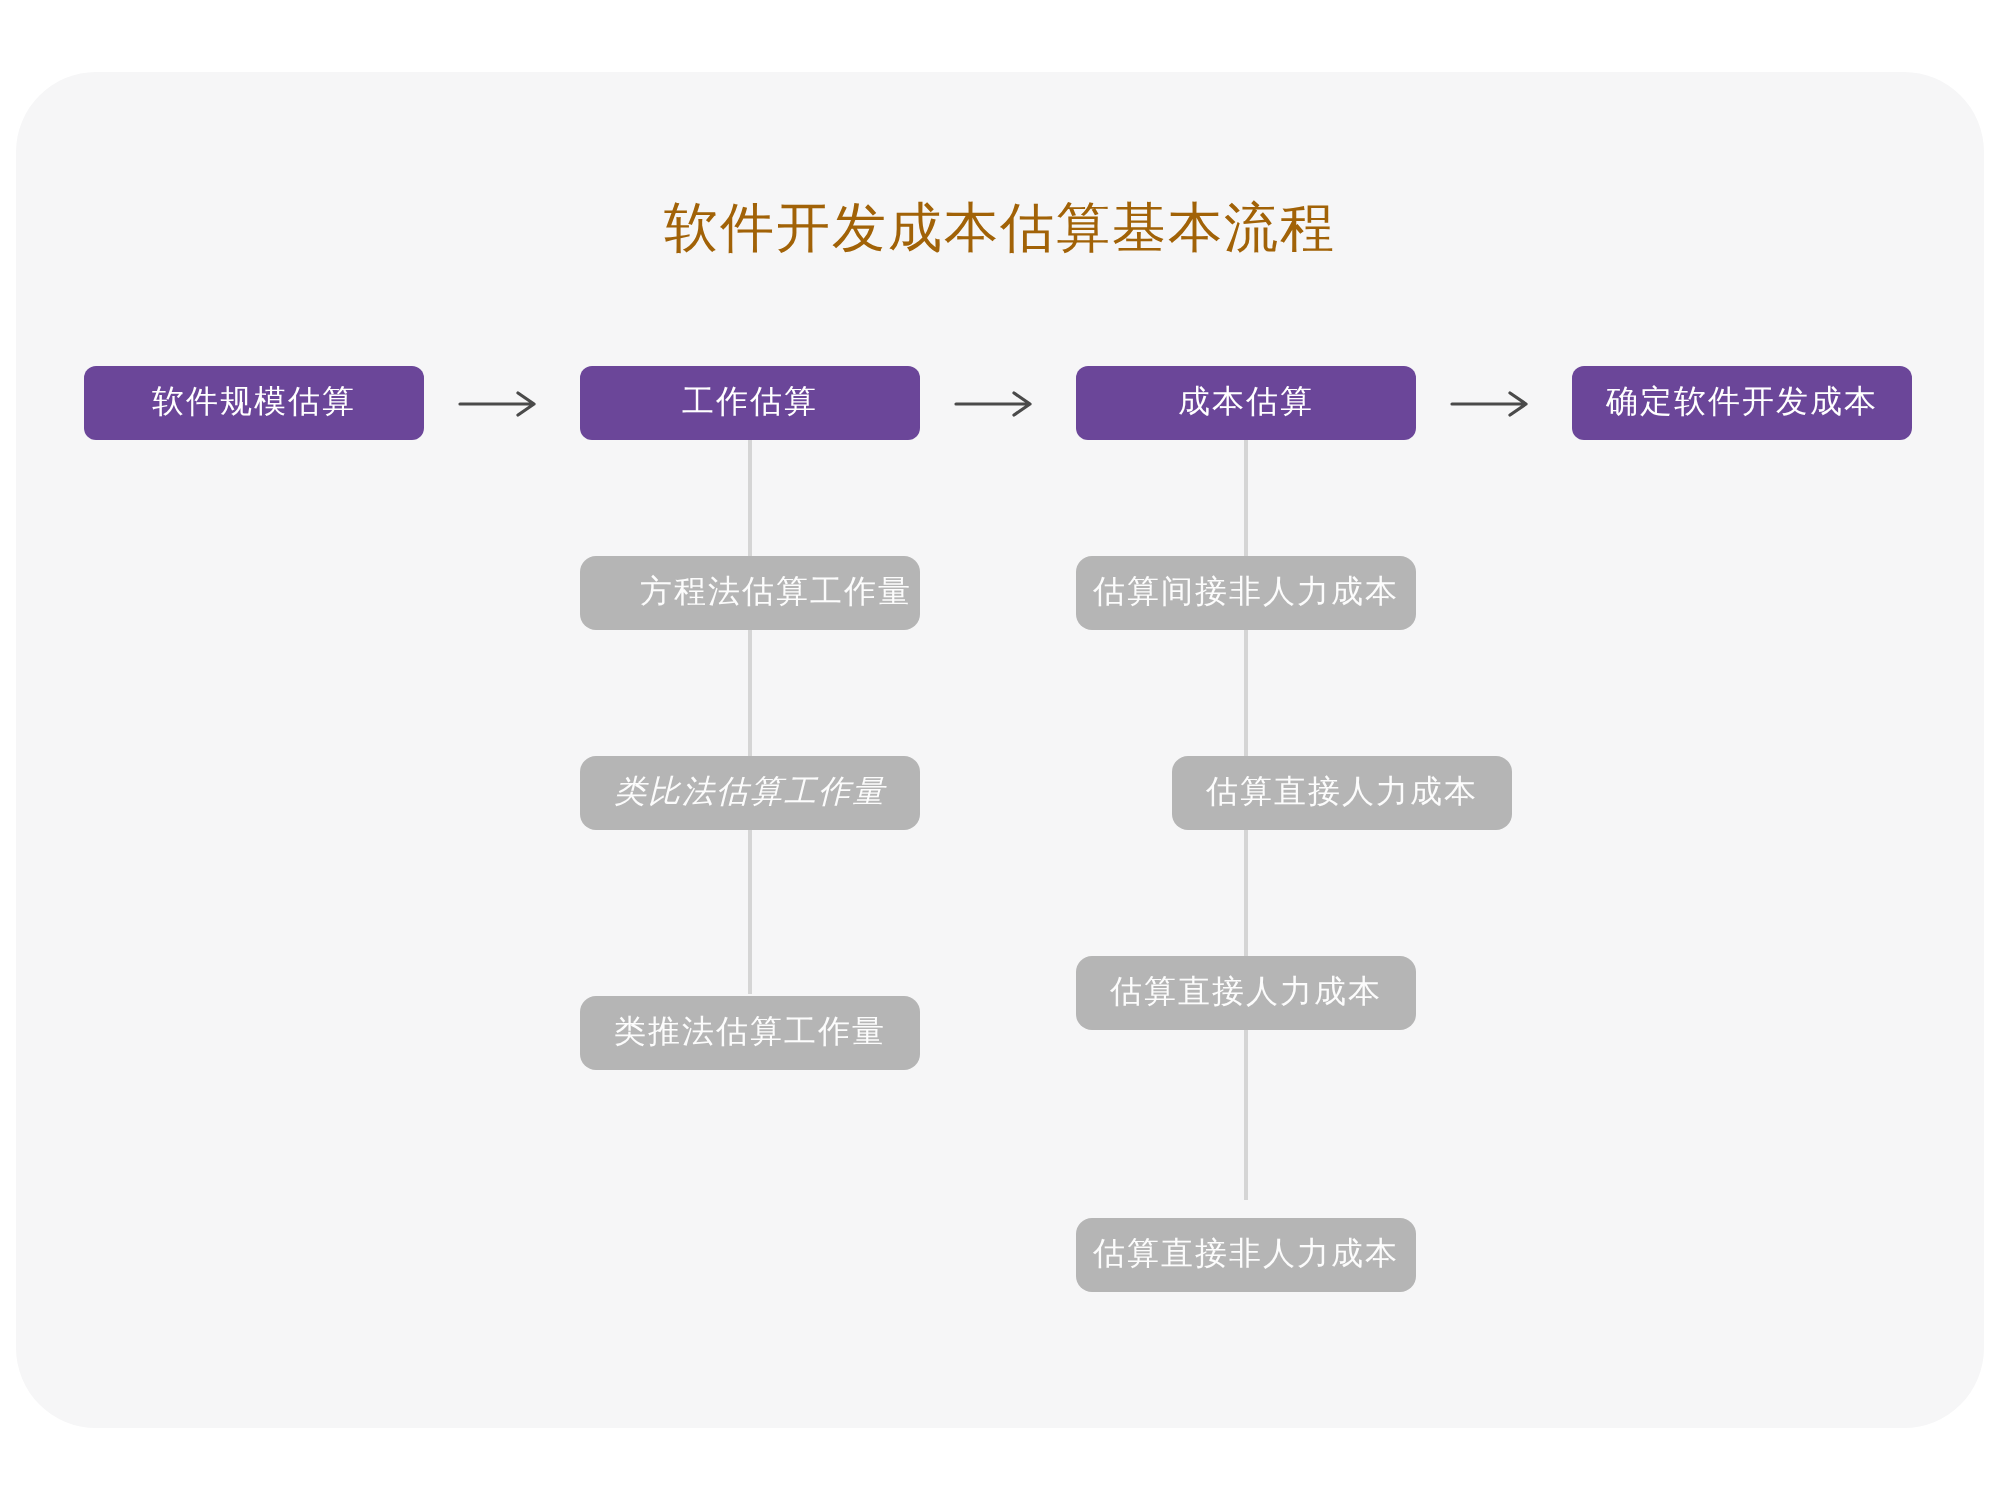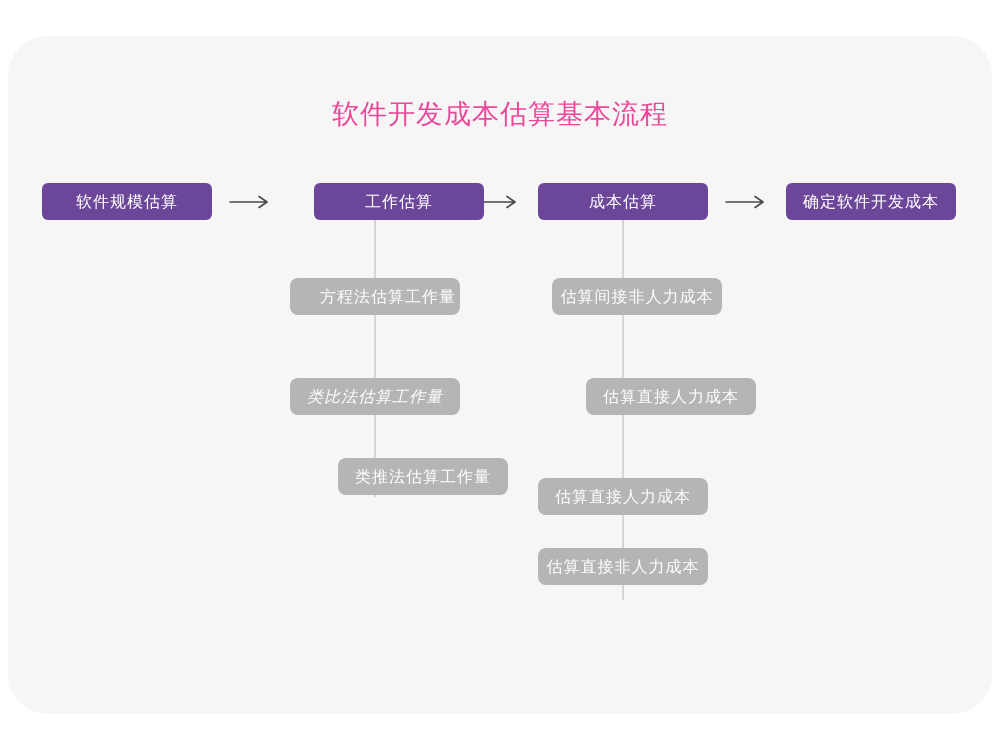--- a/index.html
+++ b/index.html
@@ -26,21 +26,21 @@
     border-radius: 40px;
   }
   .diagram-title {
     position: absolute;
     left: 0;
     top: 96px;
     width: 1000px;
     text-align: center;
     font-size: 27px;
     letter-spacing: 1px;
-    color: #ec4899;
+    color: #a16207;
     font-weight: 400;
   }
   .node {
     position: absolute;
     width: 170px;
     height: 37px;
     line-height: 37px;
     text-align: center;
     font-size: 16px;
     letter-spacing: 1px;
@@ -65,35 +65,35 @@
     z-index: 2;
   }
   .v-line {
     position: absolute;
     width: 2px;
     background: #d5d5d5;
     z-index: 1;
   }
   
   .main-0 { left: 42px;  top: 183px; }
-  .main-1 { left: 290px; top: 183px; margin-left: 24px; }
+  .main-1 { left: 290px; top: 183px; }
   .main-2 { left: 538px; top: 183px; }
   .main-3 { left: 786px; top: 183px; }
   .arrow-0 { left: 228px; }
   .arrow-1 { left: 476px; }
   .arrow-2 { left: 724px; }
   
   .subA-0 { left: 290px; top: 278px; padding-left: 26px; }
   .subA-1 { left: 290px; top: 378px; font-style: italic; }
-  .subA-2 { left: 290px; top: 458px; margin-left: 48px; }
+  .subA-2 { left: 290px; top: 498px; }
   
-  .subB-0 { left: 552px; top: 278px; }
+  .subB-0 { left: 538px; top: 278px; }
   .subB-1 { left: 538px; top: 378px; margin-left: 48px; }
   .subB-2 { left: 538px; top: 478px; }
-  .subB-3 { left: 538px; top: 548px; }
+  .subB-3 { left: 538px; top: 609px; }
   .lineA { left: 374px; top: 219px; height: 278px; }
   .lineB { left: 622px; top: 219px; height: 381px; }
 </style>
 </head>
 <body>
 
 <div class="canvas">
   <div class="card"></div>
 
   <div class="diagram-title">软件开发成本估算基本流程</div>

